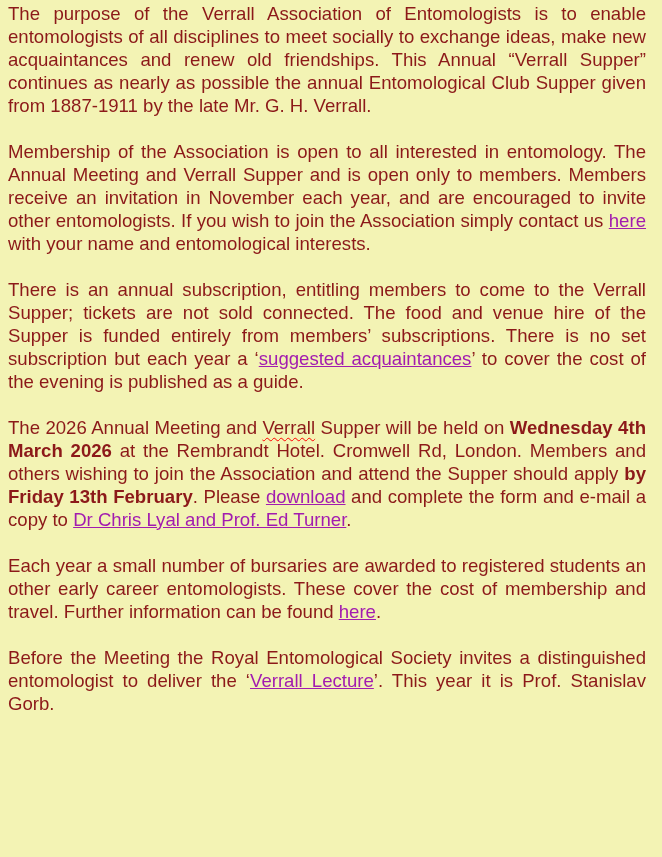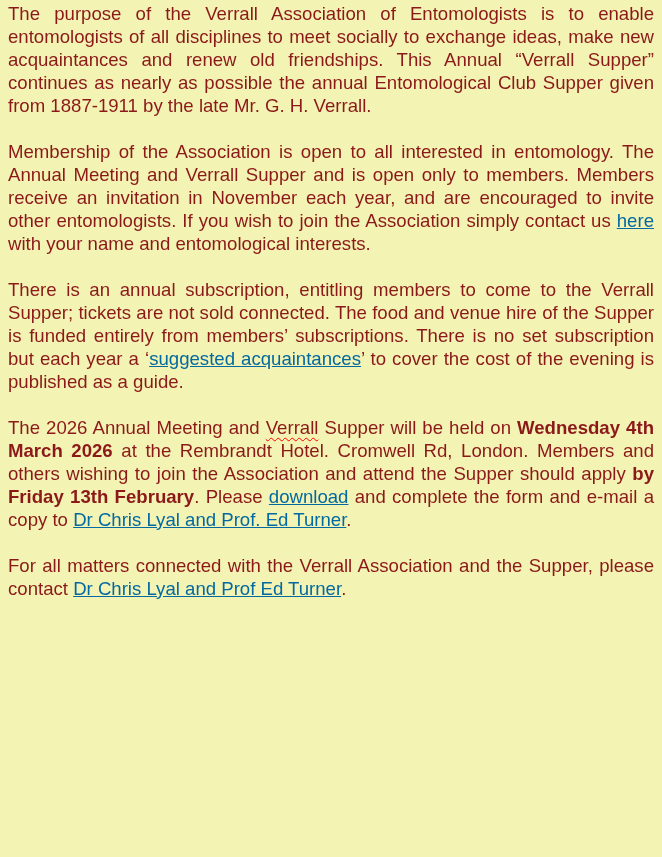--- a/index.html
+++ b/index.html
@@ -7,32 +7,32 @@
     width: 662px;
     height: 857px;
     box-sizing: border-box;
     background: #F3F3B4;
     overflow: hidden;
   }
   .page {
     box-sizing: border-box;
     width: 662px;
     height: 857px;
-    padding: 2px 8px 0 8px;
+    padding: 2px 16px 0 8px;
     font-family: "Liberation Sans", sans-serif;
     font-size: 18.6px;
     line-height: 23px;
     color: #8C1919;
   }
   p.para {
     margin: 0 0 23px 0;
     text-align: justify;
   }
   a.link {
-    color: #0369a1;
+    color: #a21caf;
     text-decoration: underline;
     cursor: pointer;
   }
   .squiggle {
     text-decoration-line: underline;
     text-decoration-style: wavy;
     text-decoration-color: #FF0000;
     text-decoration-thickness: 1px;
     text-underline-offset: 3px;
     text-decoration-skip-ink: none;
@@ -53,19 +53,22 @@
   </p>
 
   <p class="para">
     <span>There is an annual subscription, entitling members to come to the Verrall Supper; tickets are not sold connected. The food and venue hire of the Supper is funded entirely from members’ subscriptions. There is no set subscription but each year a ‘</span><a class="link">suggested acquaintances</a><span>’ to cover the cost of the evening is published as a guide.</span>
   </p>
 
   <p class="para">
     <span>The 2026 Annual Meeting and </span><span class="squiggle">Verrall</span><span> Supper will be held on </span><b>Wednesday 4th March 2026</b><span> at the Rembrandt Hotel. Cromwell Rd, London. Members and others wishing to join the Association and attend the Supper should apply </span><b>by Friday 13th February</b><span>. Please </span><a class="link">download</a><span> and complete the form and e-mail a copy to </span><a class="link">Dr Chris Lyal and Prof. Ed Turner</a><span>.</span>
   </p>
 
-
+  <p class="para">
+    <span>Each year a small number of bursaries are awarded to registered students an other early career entomologists. These cover the cost of membership and travel. Further information can be found </span><a class="link">here</a><span>.</span>
+  </p>
 
   <p class="para">
-    <span>For all matters connected with the Verrall Association and the Supper, please contact </span><a class="link">Dr Chris Lyal and Prof Ed Turner</a><span>.</span>
+    <span>Before the Meeting the Royal Entomological Society invites a distinguished entomologist to deliver the ‘</span><a class="link">Verrall Lecture</a><span>’. This year it is Prof. Stanislav Gorb.</span>
   </p>
+
 
 </div>
 
 </body></html>

